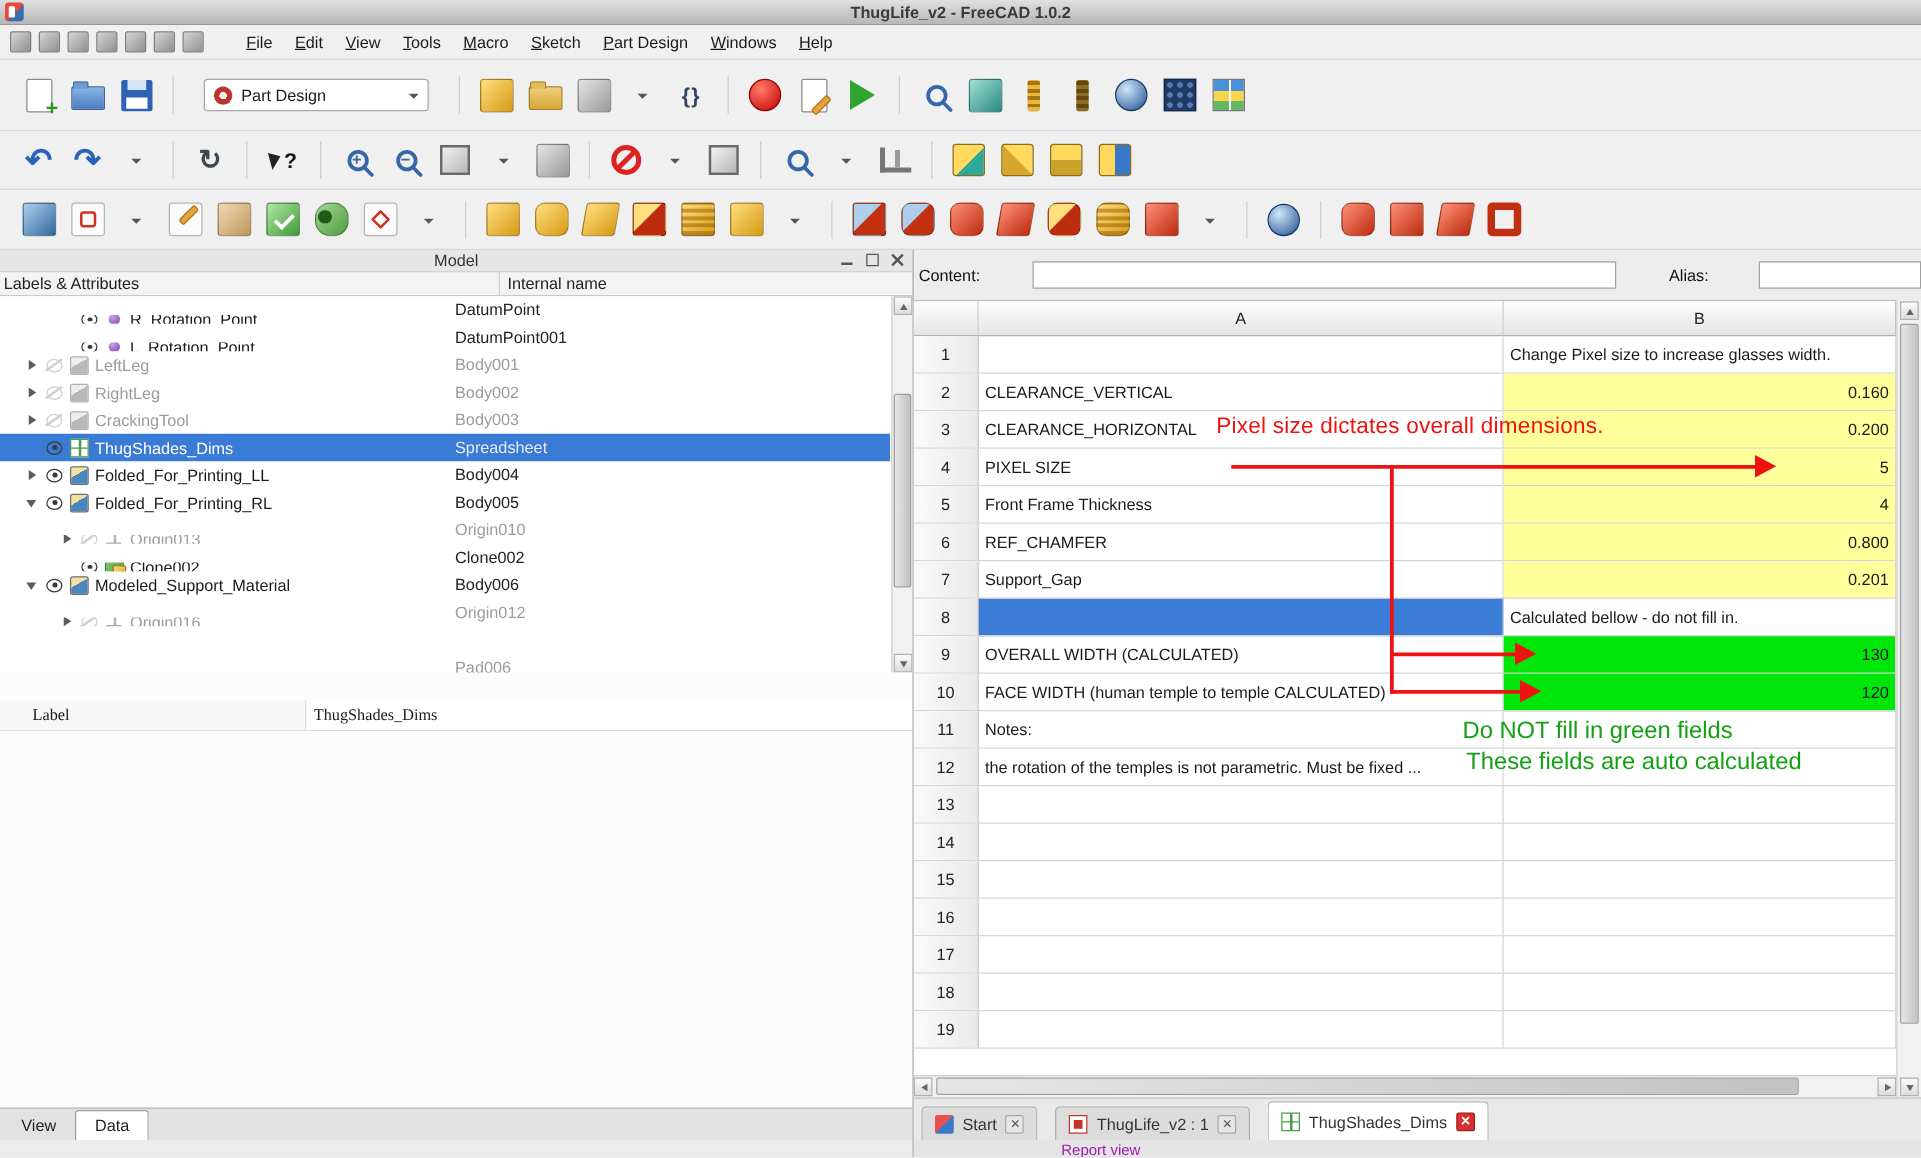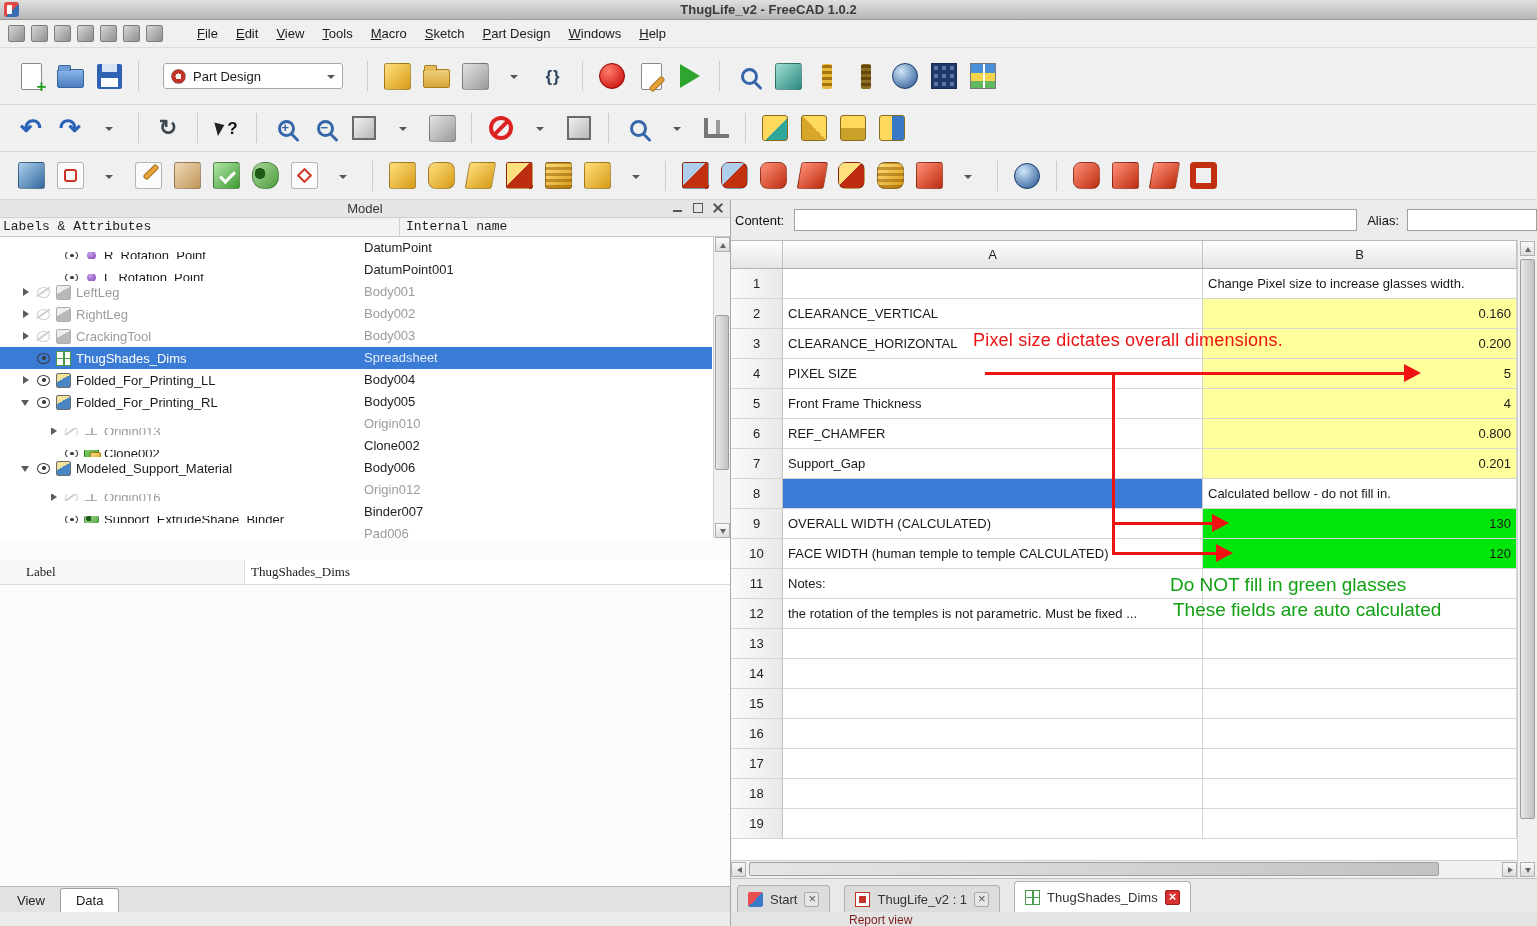--- a/index.html
+++ b/index.html
@@ -125,21 +125,21 @@
   .mtitle { position:absolute; top:0; left:0; right:0; height:18px; background:#e6e6e6;
             border-bottom:1px solid #cfcfcf; text-align:center; line-height:17px; color:#333; }
   .wbtns { position:absolute; right:6px; top:2px; display:flex; gap:8px; }
   .wb { width:12px; height:12px; position:relative; }
   .wb-min::after { content:""; position:absolute; left:1px; bottom:2px; width:9px; height:2px; background:#555; }
   .wb-float::after { content:""; position:absolute; inset:1px; border:1.5px solid #555; }
   .wb-close::before,.wb-close::after { content:""; position:absolute; left:5px; top:0; width:2px; height:12px; background:#555; }
   .wb-close::before { transform:rotate(45deg); } .wb-close::after { transform:rotate(-45deg); }
 
   .thead { position:absolute; top:18px; left:0; right:0; height:19px; background:#f3f3f3;
-           border-bottom:1px solid #c8c8c8; line-height:18px; color:#222;font-family:Liberation Mono, monospace; }
+           border-bottom:1px solid #c8c8c8; line-height:18px; color:#222; }
   .thead .h1 { position:absolute; left:3px; }
   .thead .h2 { position:absolute; left:364px; border-left:1px solid #d0d0d0; padding-left:6px; top:0; bottom:0;margin-left:35px; }
 
   .tree { position:absolute; top:37px; left:0; right:0; height:301px; background:#fff; overflow:hidden; }
   .trow { position:absolute; left:0; width:712px; height:22px; }
   .trow.selected { background:#3a7bd5; }
   .c1 { position:absolute; left:0; top:0; bottom:0; width:360px; display:flex; align-items:center;
         white-space:nowrap; overflow:hidden; }
   .c2t { position:absolute; left:364px; top:0; line-height:22px; white-space:nowrap; color:#222; }
   .lvl1 .c1 { padding-left:20px; } .lvl2 .c1 { padding-left:48px;margin-top:15px; }
@@ -195,21 +195,21 @@
   .pempty { position:absolute; top:385px; left:0; right:0; height:301px; background:#fcfcfc; }
   .ptabs { position:absolute; top:686px; left:0; right:0; height:26px; background:#e2e2e2;
            border-top:1px solid #bbb; padding-left:2px; display:flex; align-items:flex-end; }
   .ptab { padding:4px 15px; color:#222; }
   .ptab.active { background:#fff; border:1px solid #a0a0a0; border-bottom:none; border-radius:3px 3px 0 0; }
   .dockstrip { position:absolute; top:712px; left:0; right:0; height:14px; background:#ececec; }
 
   
   .right { position:absolute; left:730px; top:200px; width:807px; height:726px; background:#ececec;
            border-left:1px solid #a8a8a8; }
-  .sheetbar { position:absolute; top:0; left:0; right:0; height:40px; display:flex; align-items:center; }
+  .sheetbar { position:absolute; top:0; left:0; right:0; height:40px; display:flex; align-items:center;gap:32px; }
   .sheetbar .lbl { margin-left:4px; color:#111; }
   .cinput { margin-left:10px; width:566px; height:22px; border:1px solid #a0a0a0; background:#fff;
             font-family:inherit; font-size:13px; padding:0 4px; }
   .sheetbar .alias { margin-left:10px; }
   .ainput { margin-left:8px; width:130px; height:22px; border:1px solid #a0a0a0; background:#fff;
             font-family:inherit; font-size:13px; padding:0 4px; }
 
   .sheet { position:absolute; left:0; top:40px; width:786px; height:620px; background:#fff;
            overflow:hidden; border-top:1px solid #b8b8b8; }
   .hcell { position:absolute; top:0; height:28px; background:linear-gradient(#fdfdfd,#e5e5e5);
@@ -243,21 +243,21 @@
   .mic.doc::after { content:""; position:absolute; inset:3px; background:#c23327; }
   .mic.sheetfile { background:#fff; border:1px solid #4a9c4a; position:relative; }
   .mic.sheetfile::before { content:""; position:absolute; left:0; right:0; top:6px; height:1.5px; background:#4a9c4a; }
   .mic.sheetfile::after { content:""; position:absolute; top:0; bottom:0; left:6px; width:1.5px; background:#4a9c4a; }
   .mclose { width:15px; height:15px; border:1px solid #a8a8a8; background:#e6e6e6; border-radius:2px;
             position:relative; flex:none; }
   .mclose::after { content:"×"; position:absolute; left:3px; top:-2px; font-size:13px; color:#555; }
   .mtab.active .mclose { background:#d83030; border-color:#9c1c1c; }
   .mtab.active .mclose::after { color:#fff; font-weight:bold; }
   .repstrip { position:absolute; left:0; top:712px; right:0; height:14px; background:#e4e4e4; overflow:hidden; }
-  .repstrip span { position:absolute; left:118px; top:1px; color:#7f1d1d; font-size:12px; }
+  .repstrip span { position:absolute; left:118px; top:1px; color:#a21caf; font-size:12px; }
 
   
   .anno { position:absolute; inset:0; pointer-events:none; z-index:50; }
   .red-note { position:absolute; left:973px; top:330px; font-size:18px; color:#ee1212; letter-spacing:.2px; }
   .rline { position:absolute; background:#ee1212; }
   .rhead { position:absolute; width:0; height:0; border-top:9px solid transparent;
            border-bottom:9px solid transparent; border-left:17px solid #ee1212; }
   .green-note { position:absolute; font-size:19px; color:#13a013; }
 </style>
 </head>
@@ -641,29 +641,20 @@
       </div>
       <div class="trow lvl2 grayed" style="top:242px">
         <span class="c1">
             <span class="tar r"></span>
             <span class="eye off"></span>
             <span class="tic ti-origin"></span>
             <span class="tl">Origin016</span>
           </span>
         <span class="c2t">Origin012</span>
       </div>
-      <div class="trow lvl2" style="top:264px">
-        <span class="c1">
-            <span class="tar"></span>
-            <span class="eye"></span>
-            <span class="tic ti-binder"></span>
-            <span class="tl">Support_ExtrudeShape_Binder</span>
-          </span>
-        <span class="c2t">Binder007</span>
-      </div>
       <div class="trow lvl2 grayed" style="top:286px">
         <span class="c1">
             <span class="tar"></span>
             <span class="eye"></span>
             <span class="tic ti-pad"></span>
             <span class="tl">Pad006</span>
           </span>
         <span class="c2t">Pad006</span>
       </div>
       <div class="tsb">
@@ -830,17 +821,17 @@
 
   <div class="anno">
     <div class="red-note">Pixel size dictates overall dimensions.</div>
     <div class="rline" style="left:985px; top:372px; width:419px; height:3px"></div>
     <div class="rhead" style="left:1404px; top:364px"></div>
     <div class="rline" style="left:1112px; top:372px; width:3px; height:183px"></div>
     <div class="rline" style="left:1112px; top:522px; width:102px; height:3px"></div>
     <div class="rhead" style="left:1212px; top:514px"></div>
     <div class="rline" style="left:1112px; top:552px; width:106px; height:3px"></div>
     <div class="rhead" style="left:1216px; top:544px"></div>
-    <div class="green-note" style="left:1170px; top:574px">Do NOT fill in green glasses</div>
+    <div class="green-note" style="left:1170px; top:574px">Do NOT fill in green fields</div>
     <div class="green-note" style="left:1173px; top:599px">These fields are auto calculated</div>
   </div>
 
 </div>
 
 </body></html>

